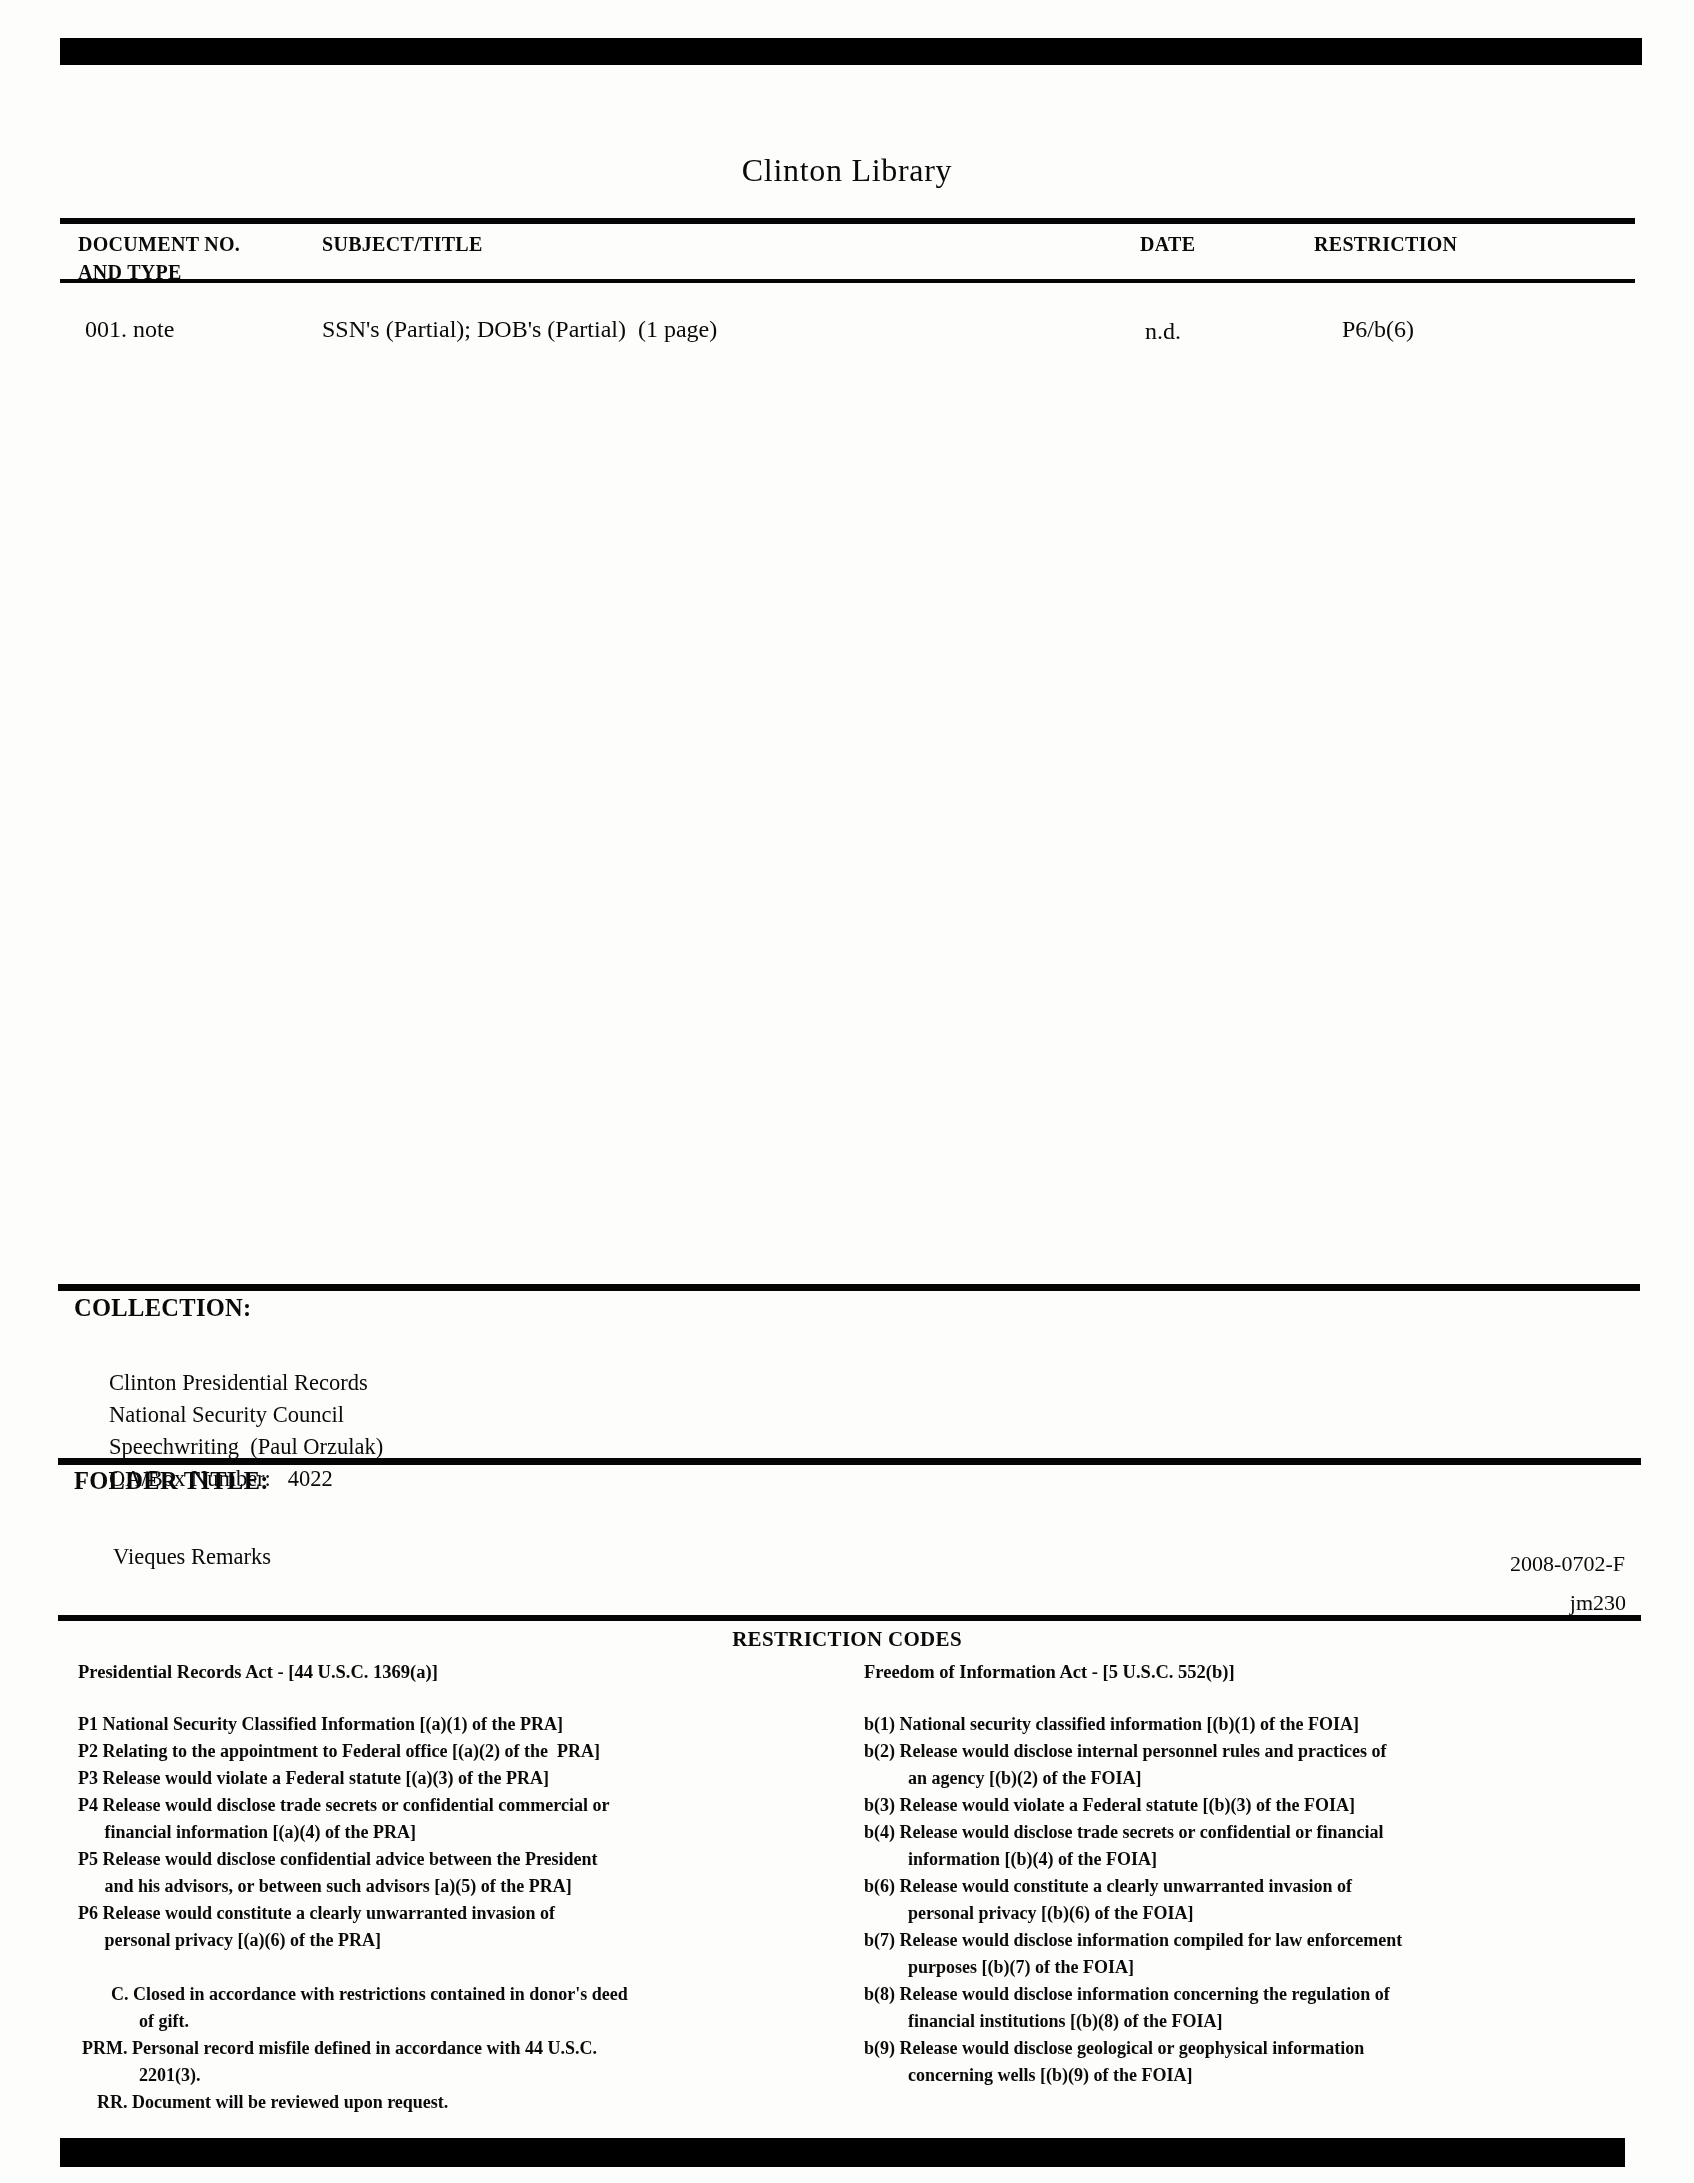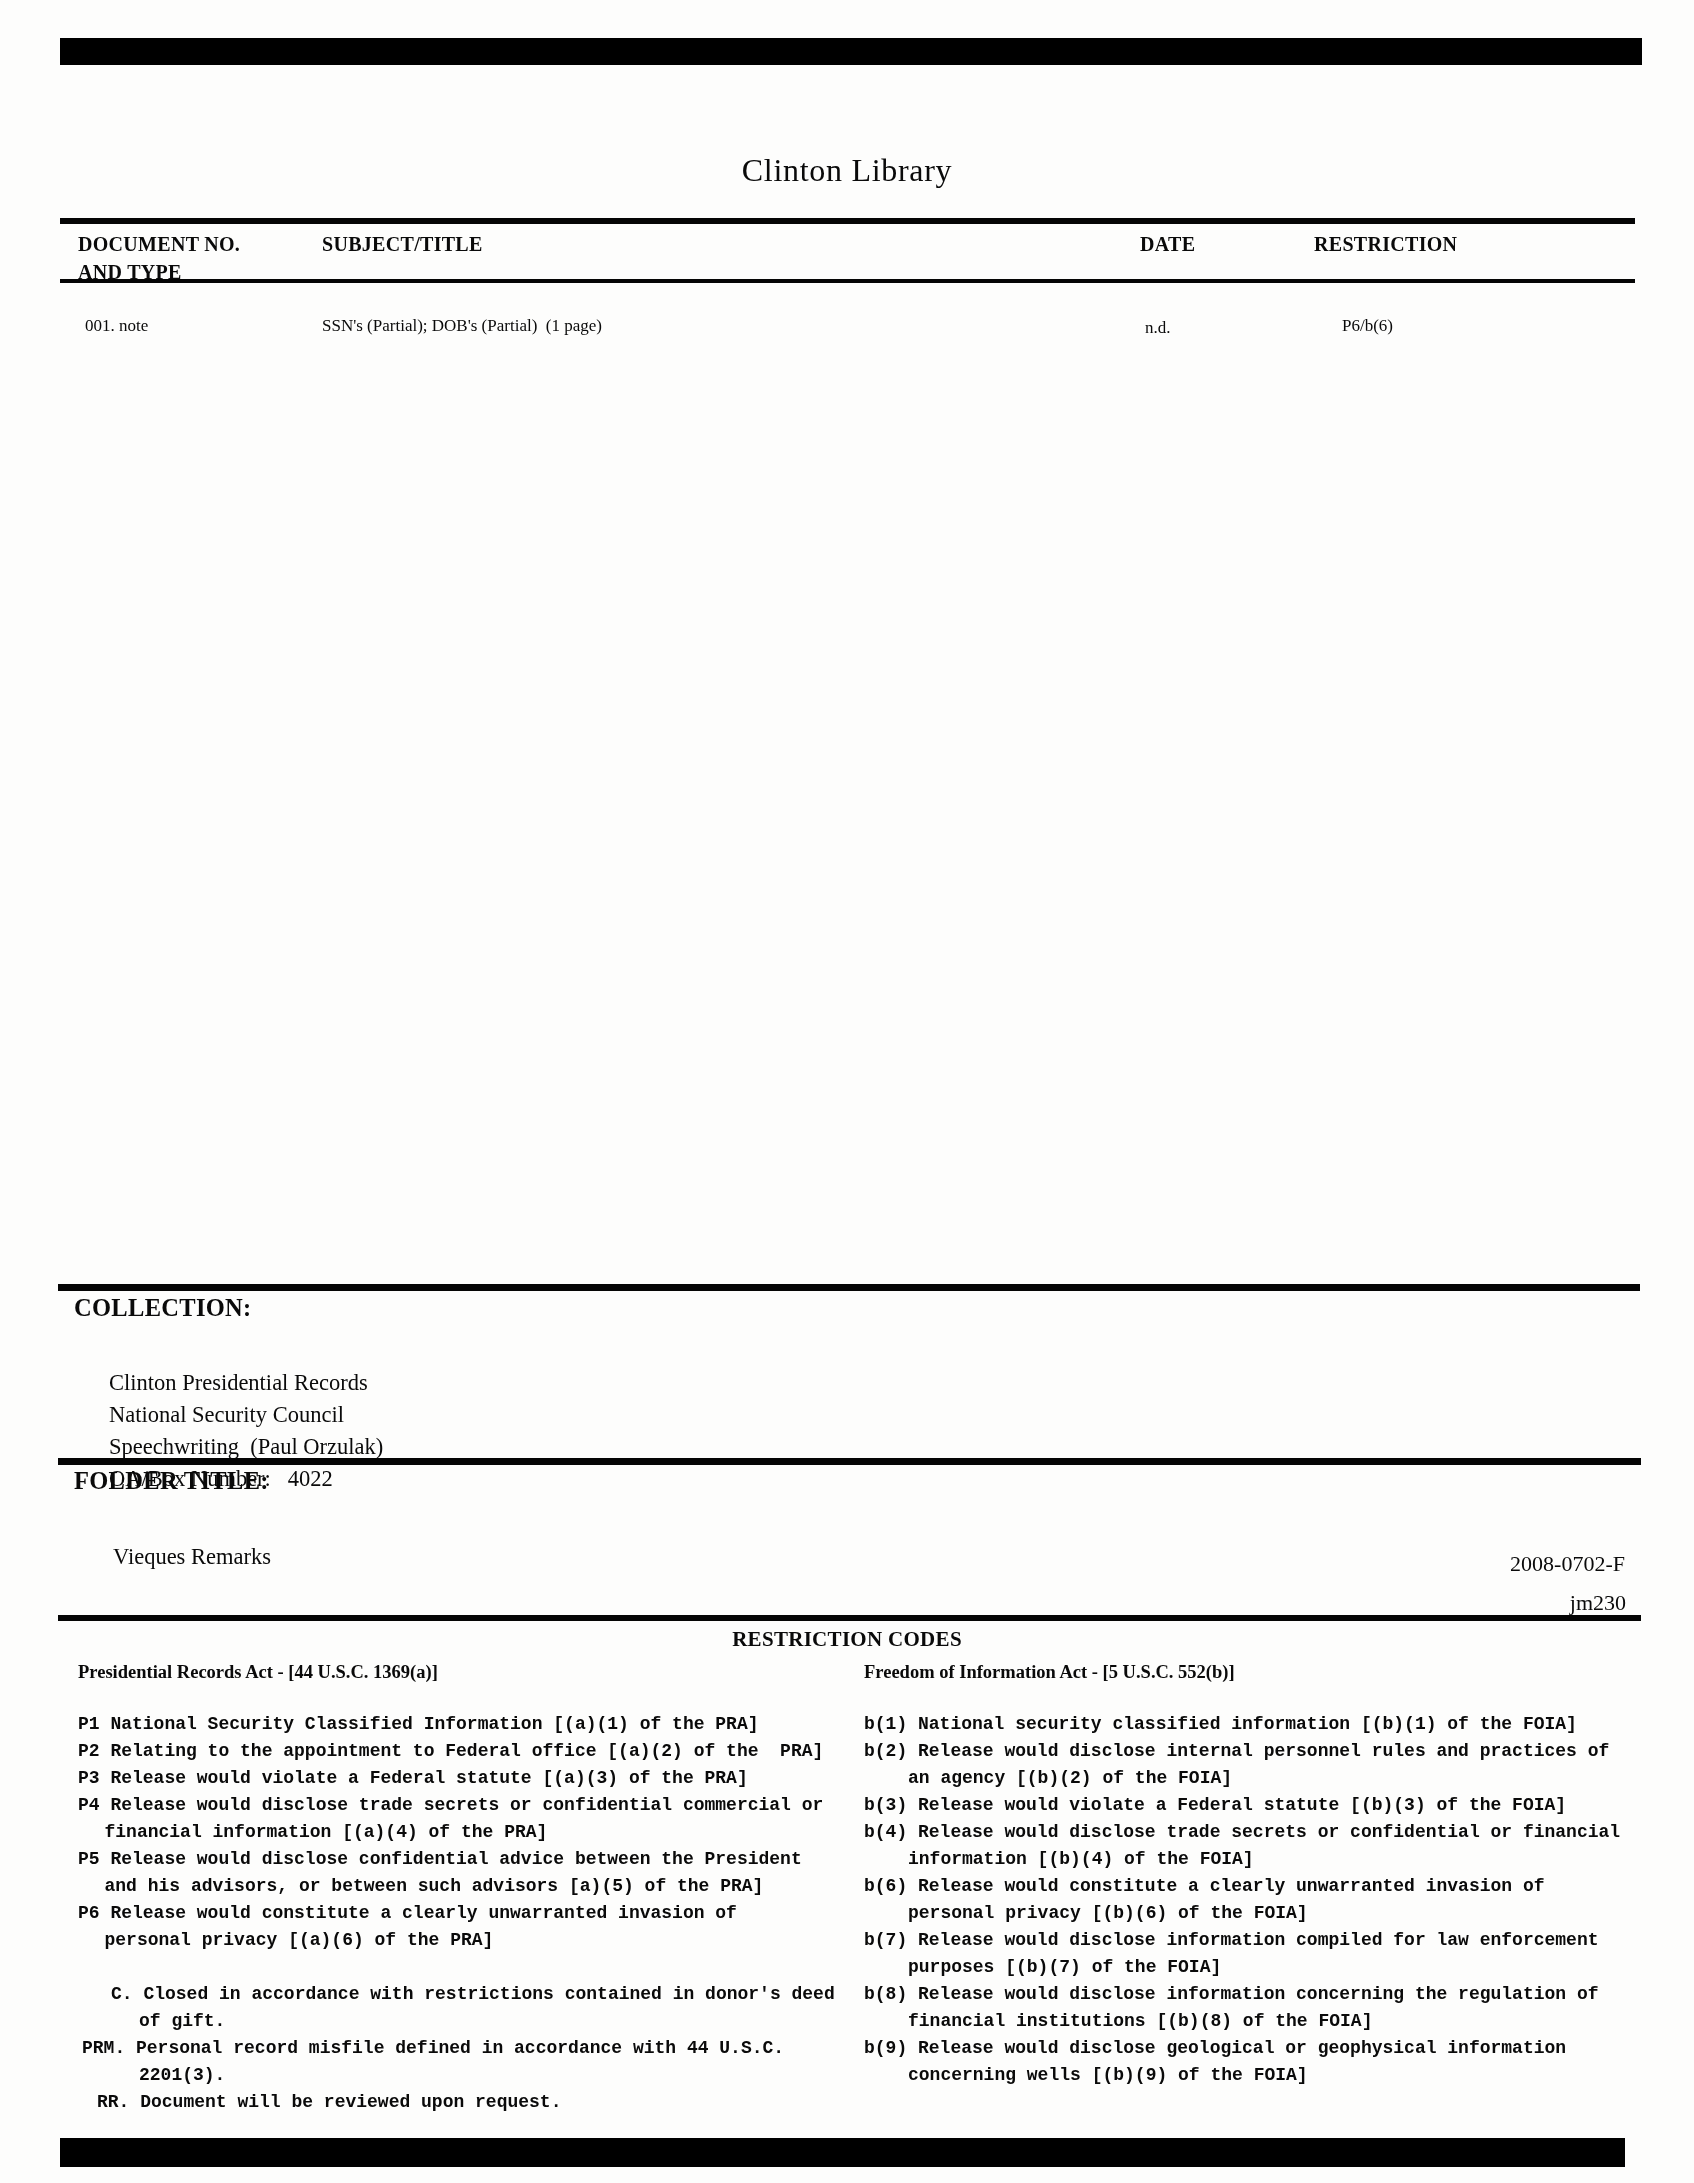--- a/index.html
+++ b/index.html
@@ -13,32 +13,32 @@
     overflow: hidden;
   }
   .abs { position: absolute; white-space: pre-wrap; }
   .bar  { position: absolute; background: #000000; }
   .rule { position: absolute; background: #050505; }
 
   .doc-title    { left: 0; top: 90px; width: 1694px; text-align: center; font-size: 56px; letter-spacing: 1.3px; }
   .doc-subtitle { left: 0; top: 152px; width: 1694px; text-align: center; font-size: 32px; letter-spacing: 0.7px; }
 
   .th { font-weight: 700; font-size: 20px; letter-spacing: 0.3px; }
-  .td { font-size: 17px; }
+  .td { font-size: 24px; }
 
   .section-label { font-weight: 700; font-size: 24.5px; letter-spacing: 0.3px; }
   .body-line     { font-size: 22.5px; margin-top: 46px; }
   .lines-block .line { height: 32px; }
 
   .ref-num { font-size: 22px; text-align: right; }
 
   .codes-heading { left: 0; top: 1627px; width: 1694px; text-align: center; font-weight: 700; font-size: 21px; letter-spacing: 0.3px; }
   .codes-header  { font-weight: 700; font-size: 18.5px; }
   .codes-col { font-weight: 700; font-size: 18px; }
-  .codes-col .line { height: 27px; overflow: visible; font-family: Liberation Mono, monospace; }
+  .codes-col .line { height: 27px; overflow: visible; }
 </style>
 </head>
 <body>
 
 <div class="page">
 
   <div class="bar" style="left:60px; top:38px; width:1582px; height:27px;"></div>
 
   <div class="abs doc-subtitle">Clinton Library</div>
 

